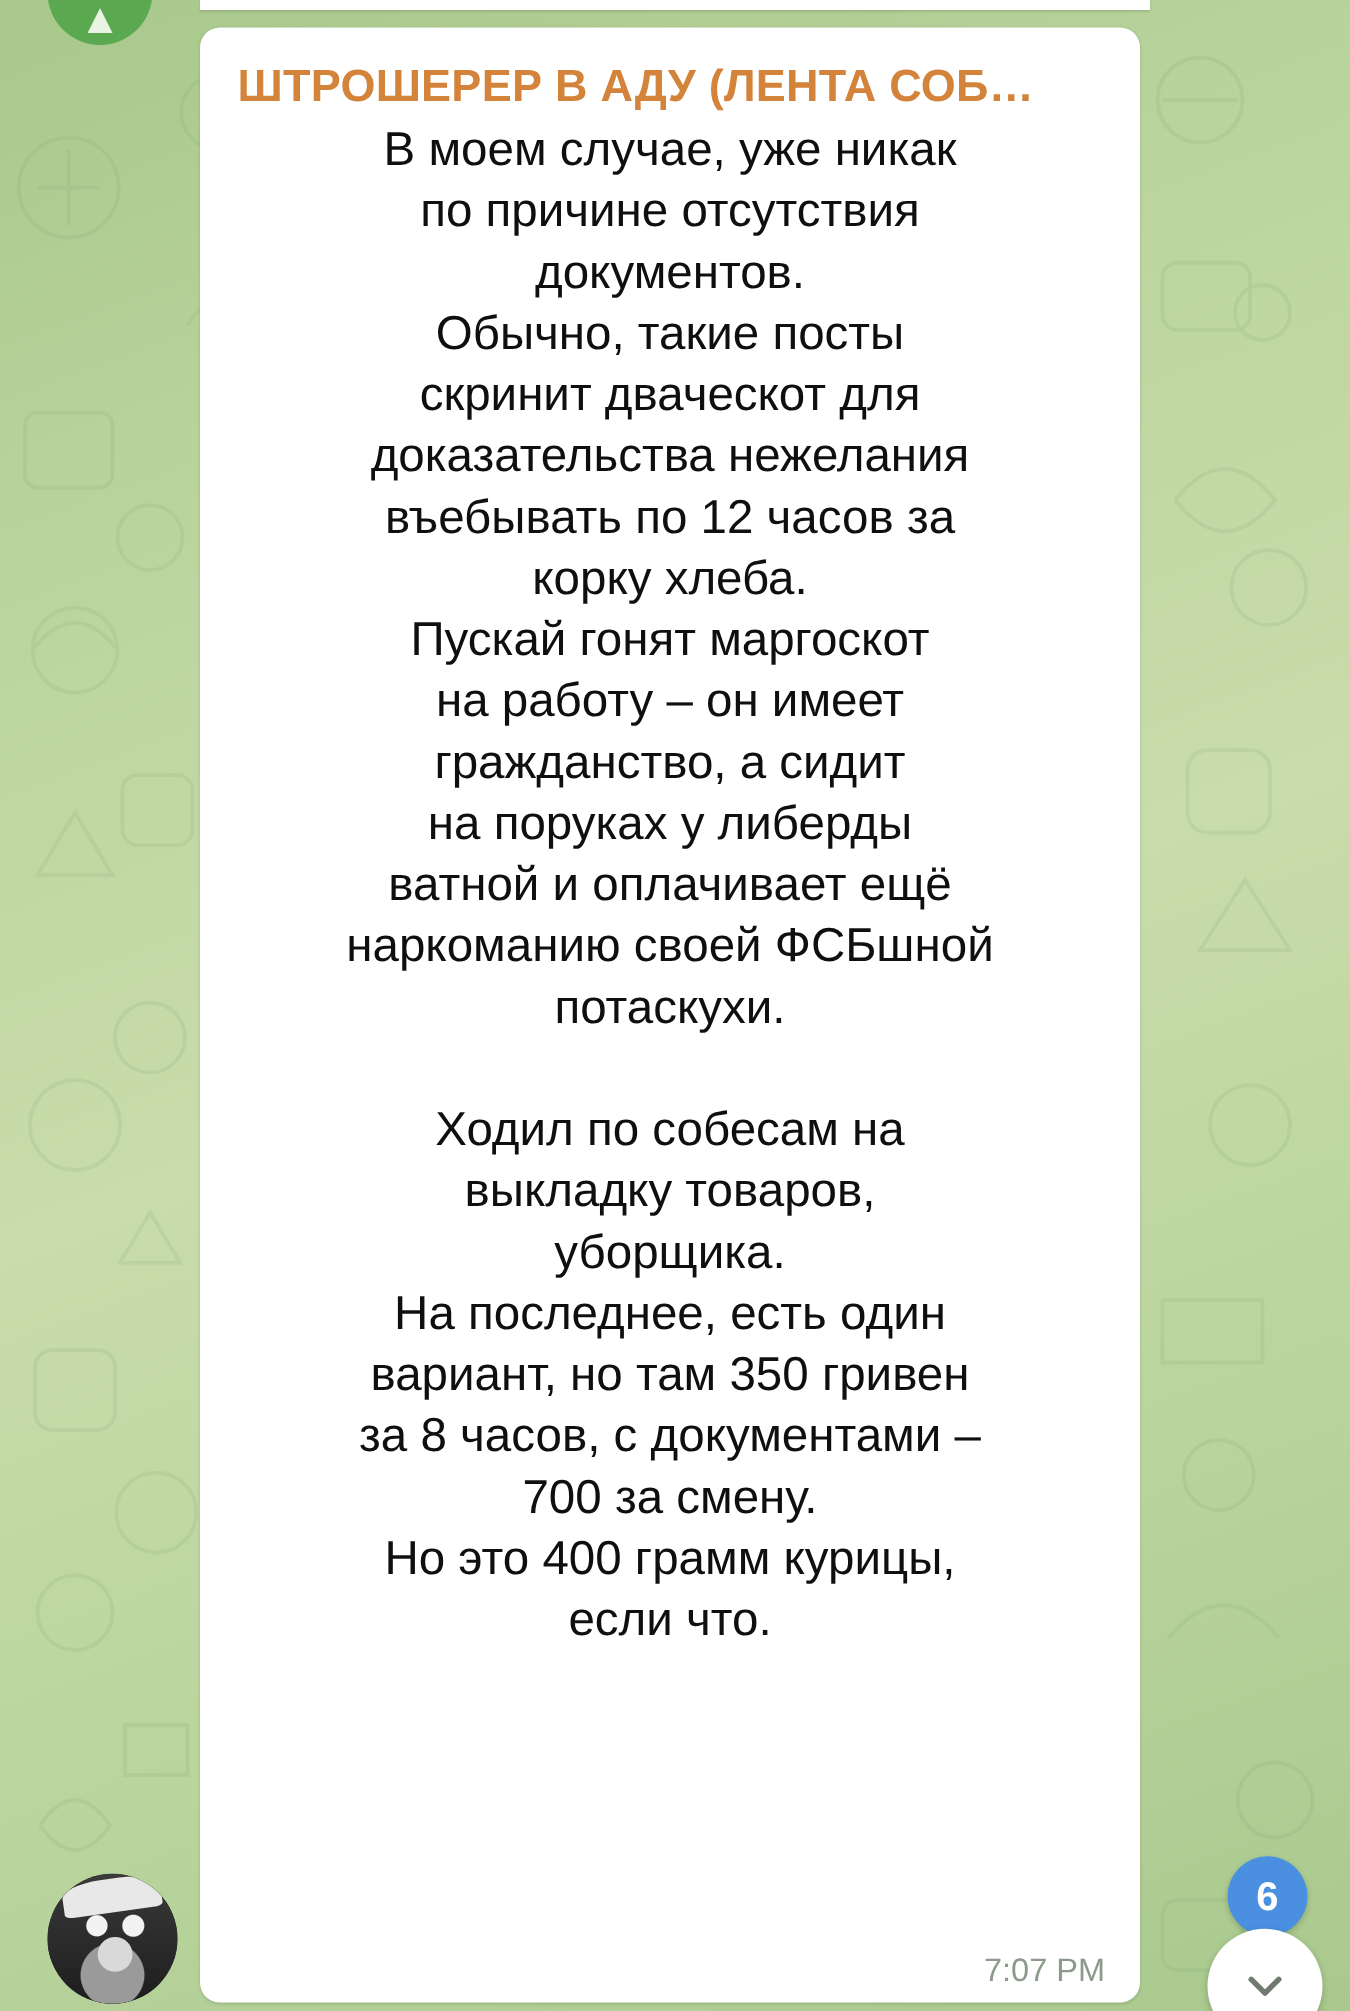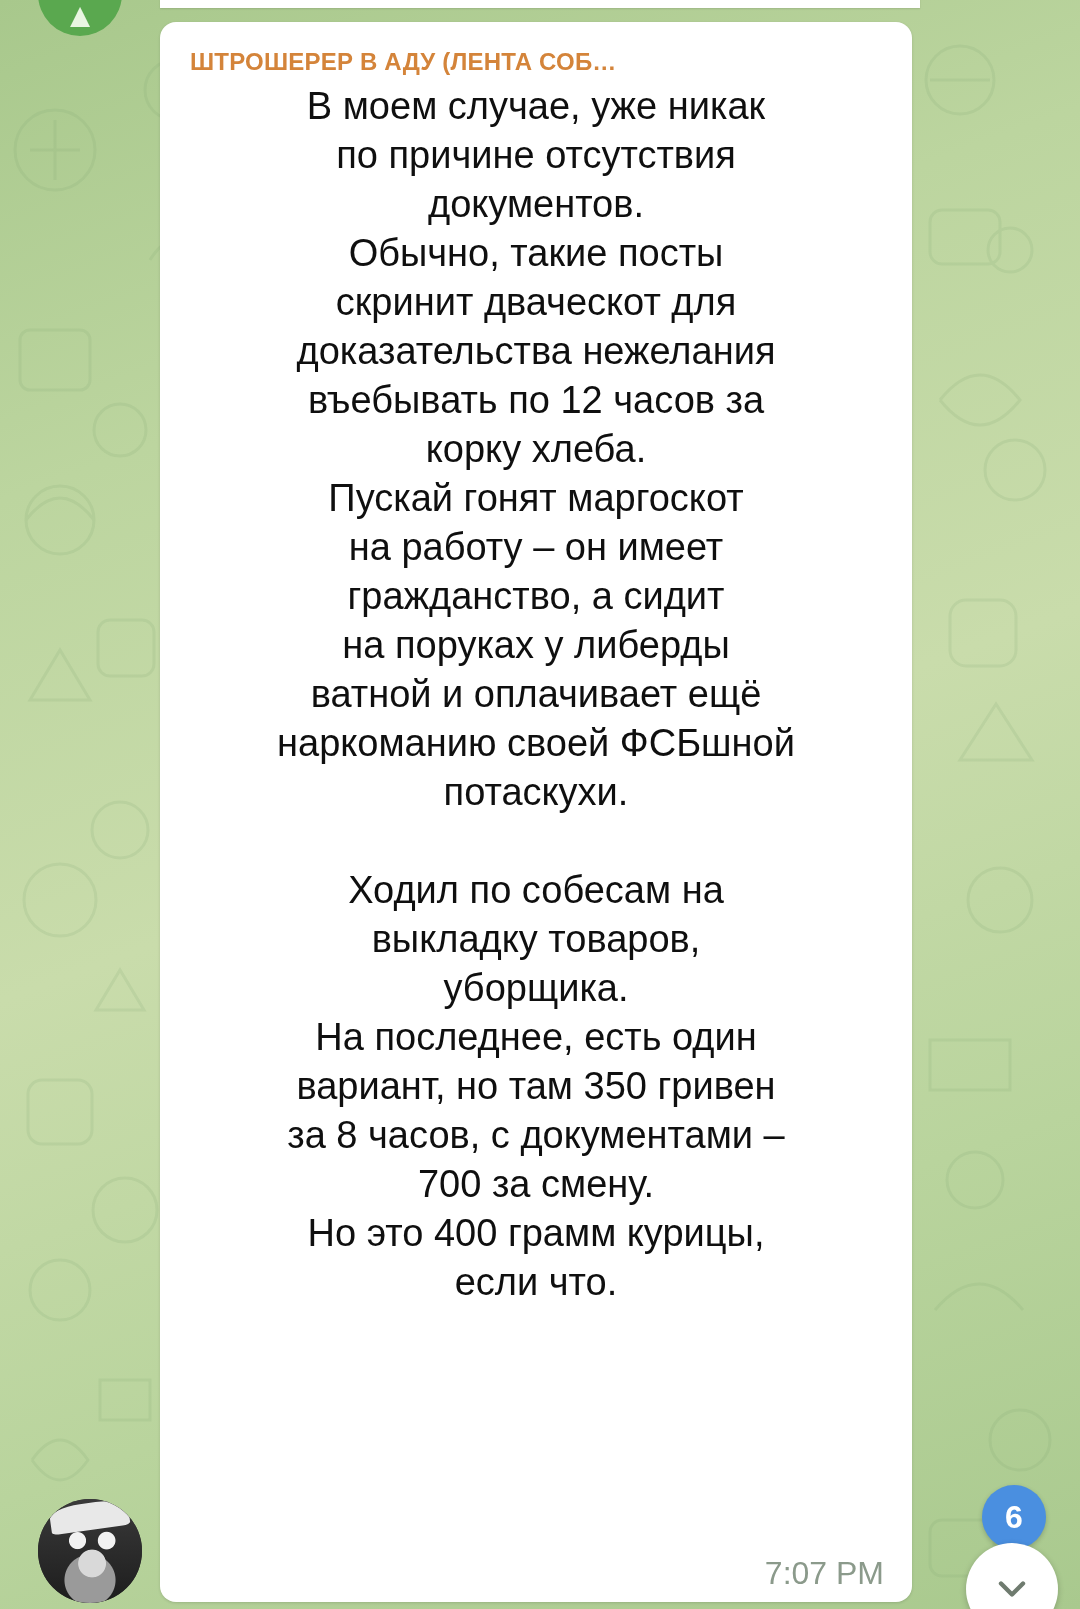--- a/index.html
+++ b/index.html
@@ -69,21 +69,21 @@
     background: #ffffff;
     border-radius: 16px;
     box-shadow: 0 1px 3px rgba(0,0,0,0.14);
     padding: 26px 30px 16px 30px;
     box-sizing: border-box;
     min-height: 1580px;
   }
 
   .msg-title {
     color: #d4843a;
-    font-size: 24px;
+    font-size: 36px;
     font-weight: bold;
     letter-spacing: 0.2px;
     margin: 0 0 6px 0;
     white-space: nowrap;
     overflow: hidden;
   }
 
   .msg-text {
     color: #0f0f0f;
     font-size: 38px;
@@ -91,21 +91,21 @@
     white-space: pre-wrap;
     word-wrap: break-word;
     margin: 0;
     text-align: center;
   }
 
   .msg-time {
     position: absolute;
     right: 28px;
     bottom: 10px;
-    font-size: 32px;
+    font-size: 26px;
     color: #8b9a8b;
   }
 
   
   .avatar-sender {
     position: absolute;
     left: 38px;
     bottom: 6px;
     width: 104px;
     height: 104px;

